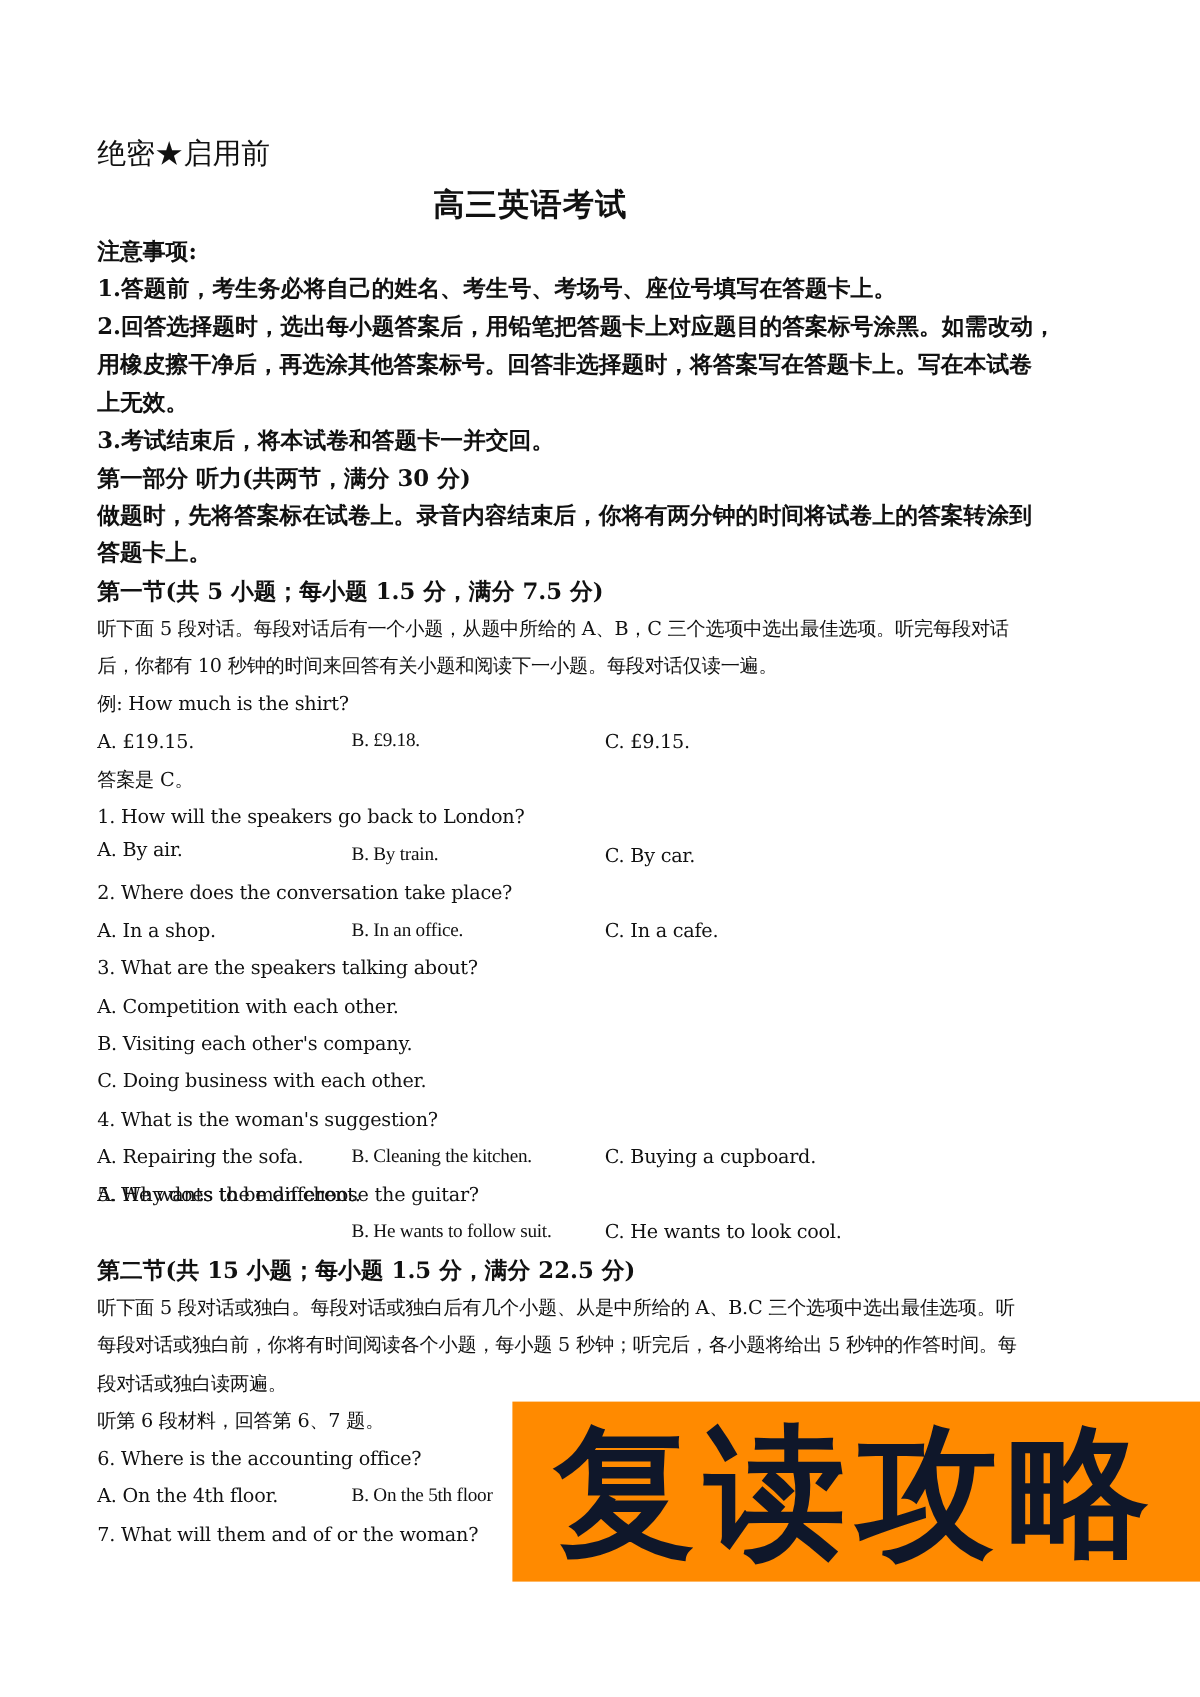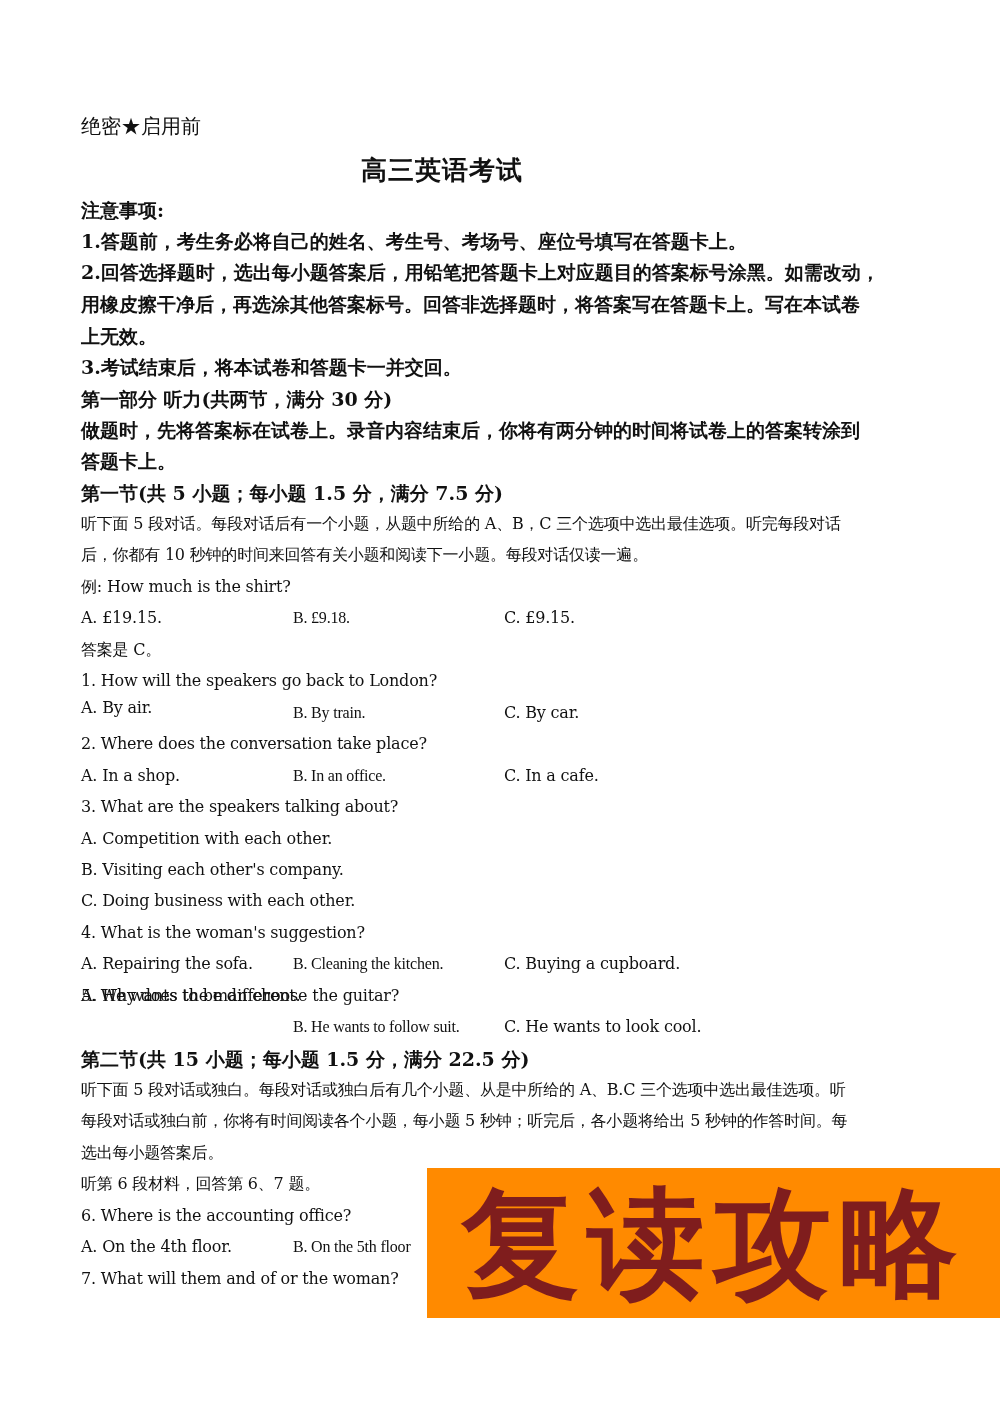--- a/index.html
+++ b/index.html
@@ -24,21 +24,21 @@
     .bold {
       font-weight: bold;
       font-size: 19px;
     }
     .normal {
       font-size: 16px;
       letter-spacing: -0.2px;
     }
     .confidential {
       top: 116px;
-      font-size: 20px;
+      font-size: 24px;
     }
     .title {
       position: absolute;
       top: 153px;
       left: 0;
       width: 884px;
       text-align: center;
       font-size: 26px;
       font-weight: bold;
       letter-spacing: 1px;
@@ -58,21 +58,21 @@
       left: 427px;
       top: 1168px;
       width: 573px;
       height: 150px;
       background: #ff8a00;
       display: flex;
       align-items: center;
       justify-content: center;
     }
     .banner-text {
-      color: #7f1d1d;
+      color: #0f172a;
       font-family: "DejaVu Sans", "Liberation Sans", sans-serif;
       font-size: 118px;
       font-weight: bold;
       letter-spacing: 8px;
       line-height: 1;
     }
   </style>
 </head>
 <body>
 
@@ -123,21 +123,21 @@
   <div class="opt optC" style="top:956px;">C. Buying a cupboard.</div>
 
   <div class="line normal" style="top:988px;">5. Why does the man choose the guitar?</div>
   <div class="opt optA" style="top:988px;">A. He wants to be different.</div>
   <div class="opt optB" style="top:1019px;">B. He wants to follow suit.</div>
   <div class="opt optC" style="top:1019px;">C. He wants to look cool.</div>
 
   <div class="line bold" style="top:1050px;">第二节(共 15 小题；每小题 1.5 分，满分 22.5 分)</div>
   <div class="line normal" style="top:1082px;">听下面 5 段对话或独白。每段对话或独白后有几个小题、从是中所给的 A、B.C 三个选项中选出最佳选项。听</div>
   <div class="line normal" style="top:1113px;">每段对话或独白前，你将有时间阅读各个小题，每小题 5 秒钟；听完后，各小题将给出 5 秒钟的作答时间。每</div>
-  <div class="line normal" style="top:1145px;">选出每小题答案后。</div>
+  <div class="line normal" style="top:1145px;">段对话或独白读两遍。</div>
 
   <div class="line normal" style="top:1176px;">听第 6 段材料，回答第 6、7 题。</div>
   <div class="line normal" style="top:1208px;">6. Where is the accounting office?</div>
   <div class="opt optA" style="top:1239px;">A. On the 4th floor.</div>
   <div class="opt optB" style="top:1239px;">B. On the 5th floor</div>
   <div class="line normal" style="top:1271px;">7. What will them and of or the woman?</div>
 
   <div class="banner">
     <span class="banner-text">复读攻略</span>
   </div>

